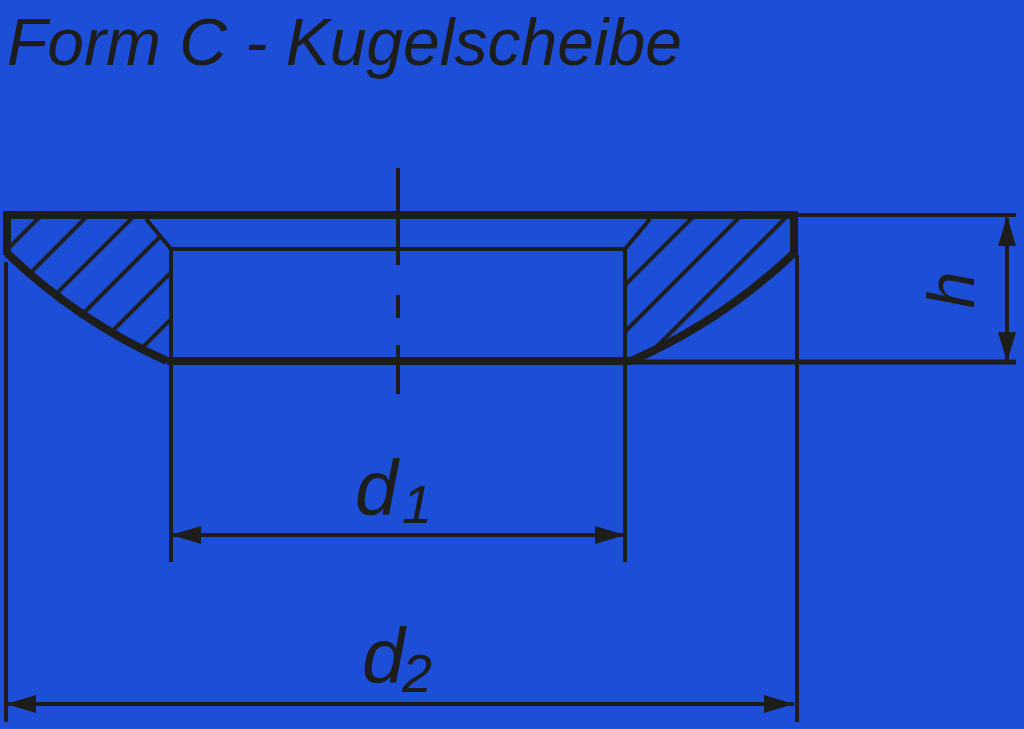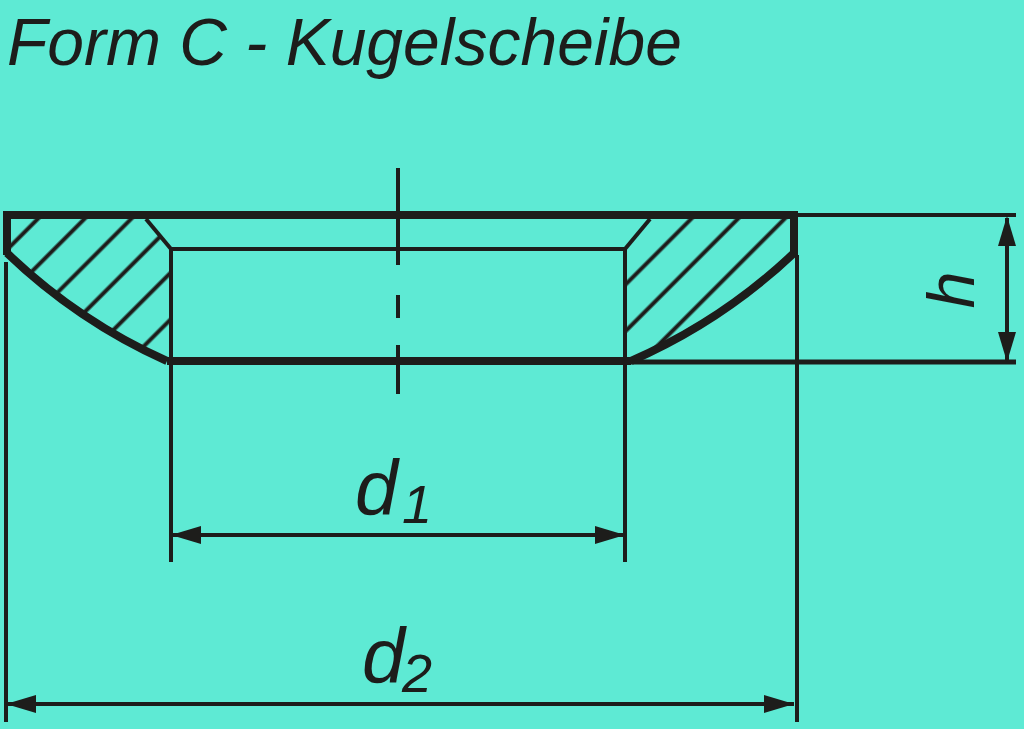--- a/index.html
+++ b/index.html
@@ -7,21 +7,21 @@
     padding: 0;
     background: #ffffff;
     width: 1024px;
     height: 729px;
     overflow: hidden;
   }
   .stage {
     position: relative;
     width: 1024px;
     height: 729px;
-    background: #5eead4;
+    background: #1d4ed8;
   }
   svg text {
     font-family: "Liberation Sans", sans-serif;
     font-style: italic;
     fill: #1d1d1b;
   }
   .title-text { font-size: 66px; }
   .dim-text   { font-size: 77px; }
   .sub-text   { font-size: 54px; }
   .h-text     { font-size: 66px; }

